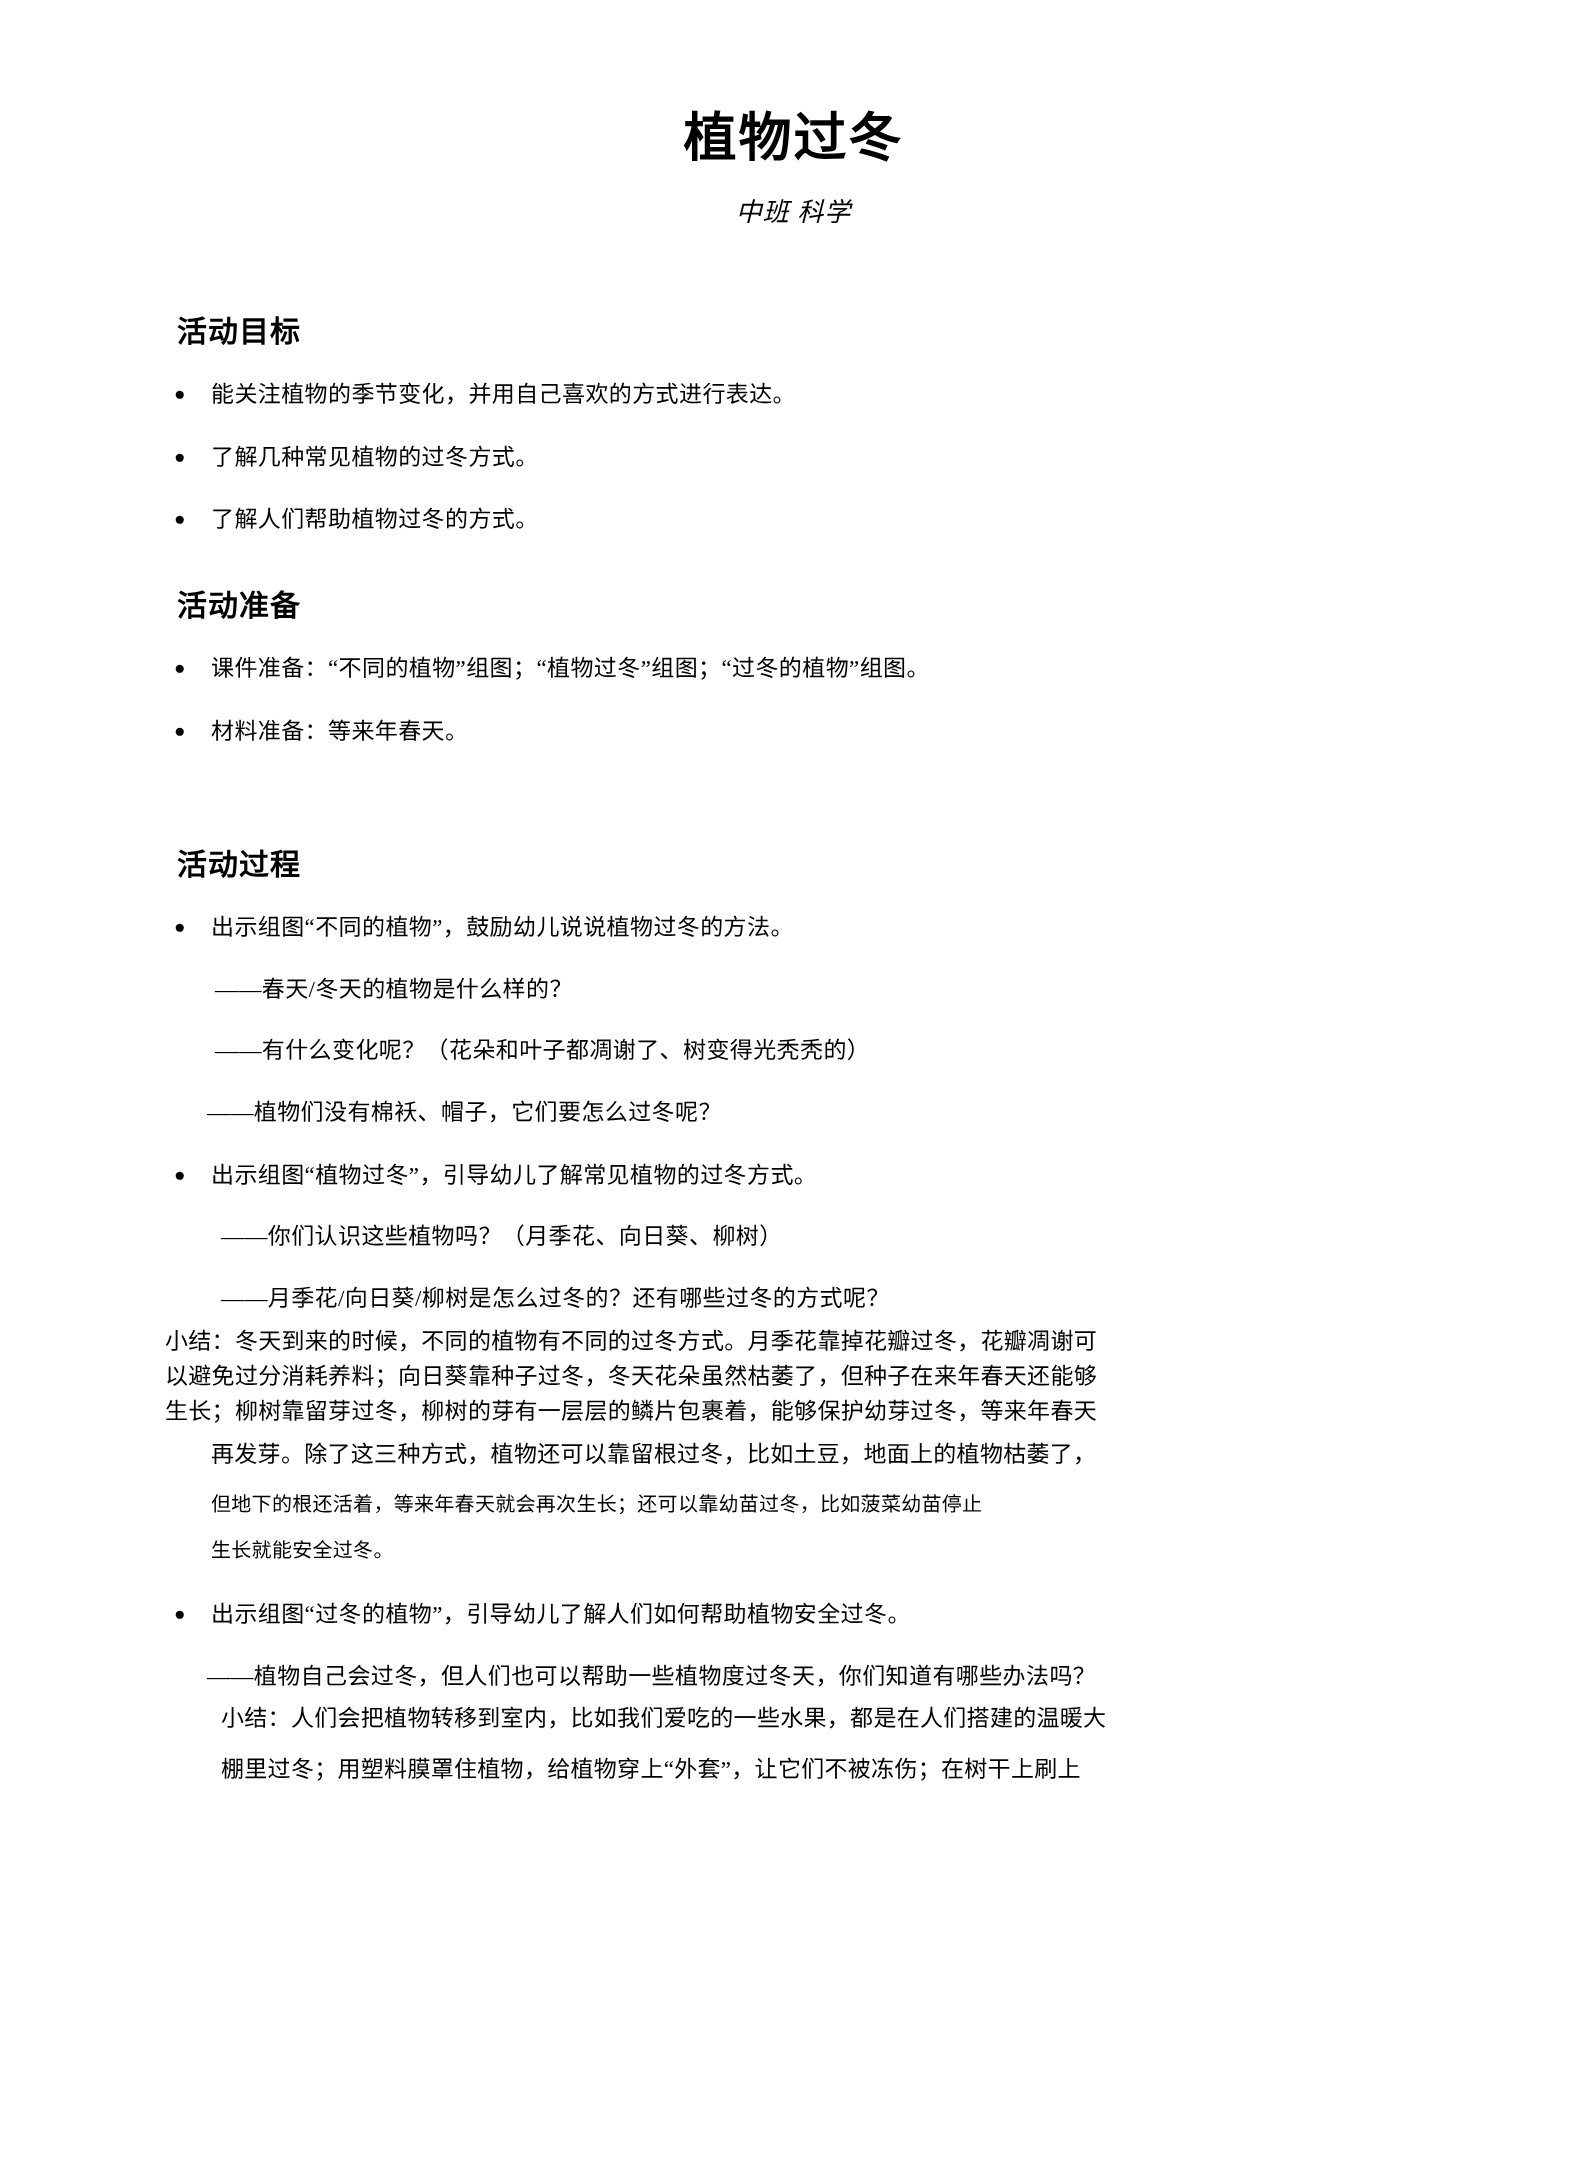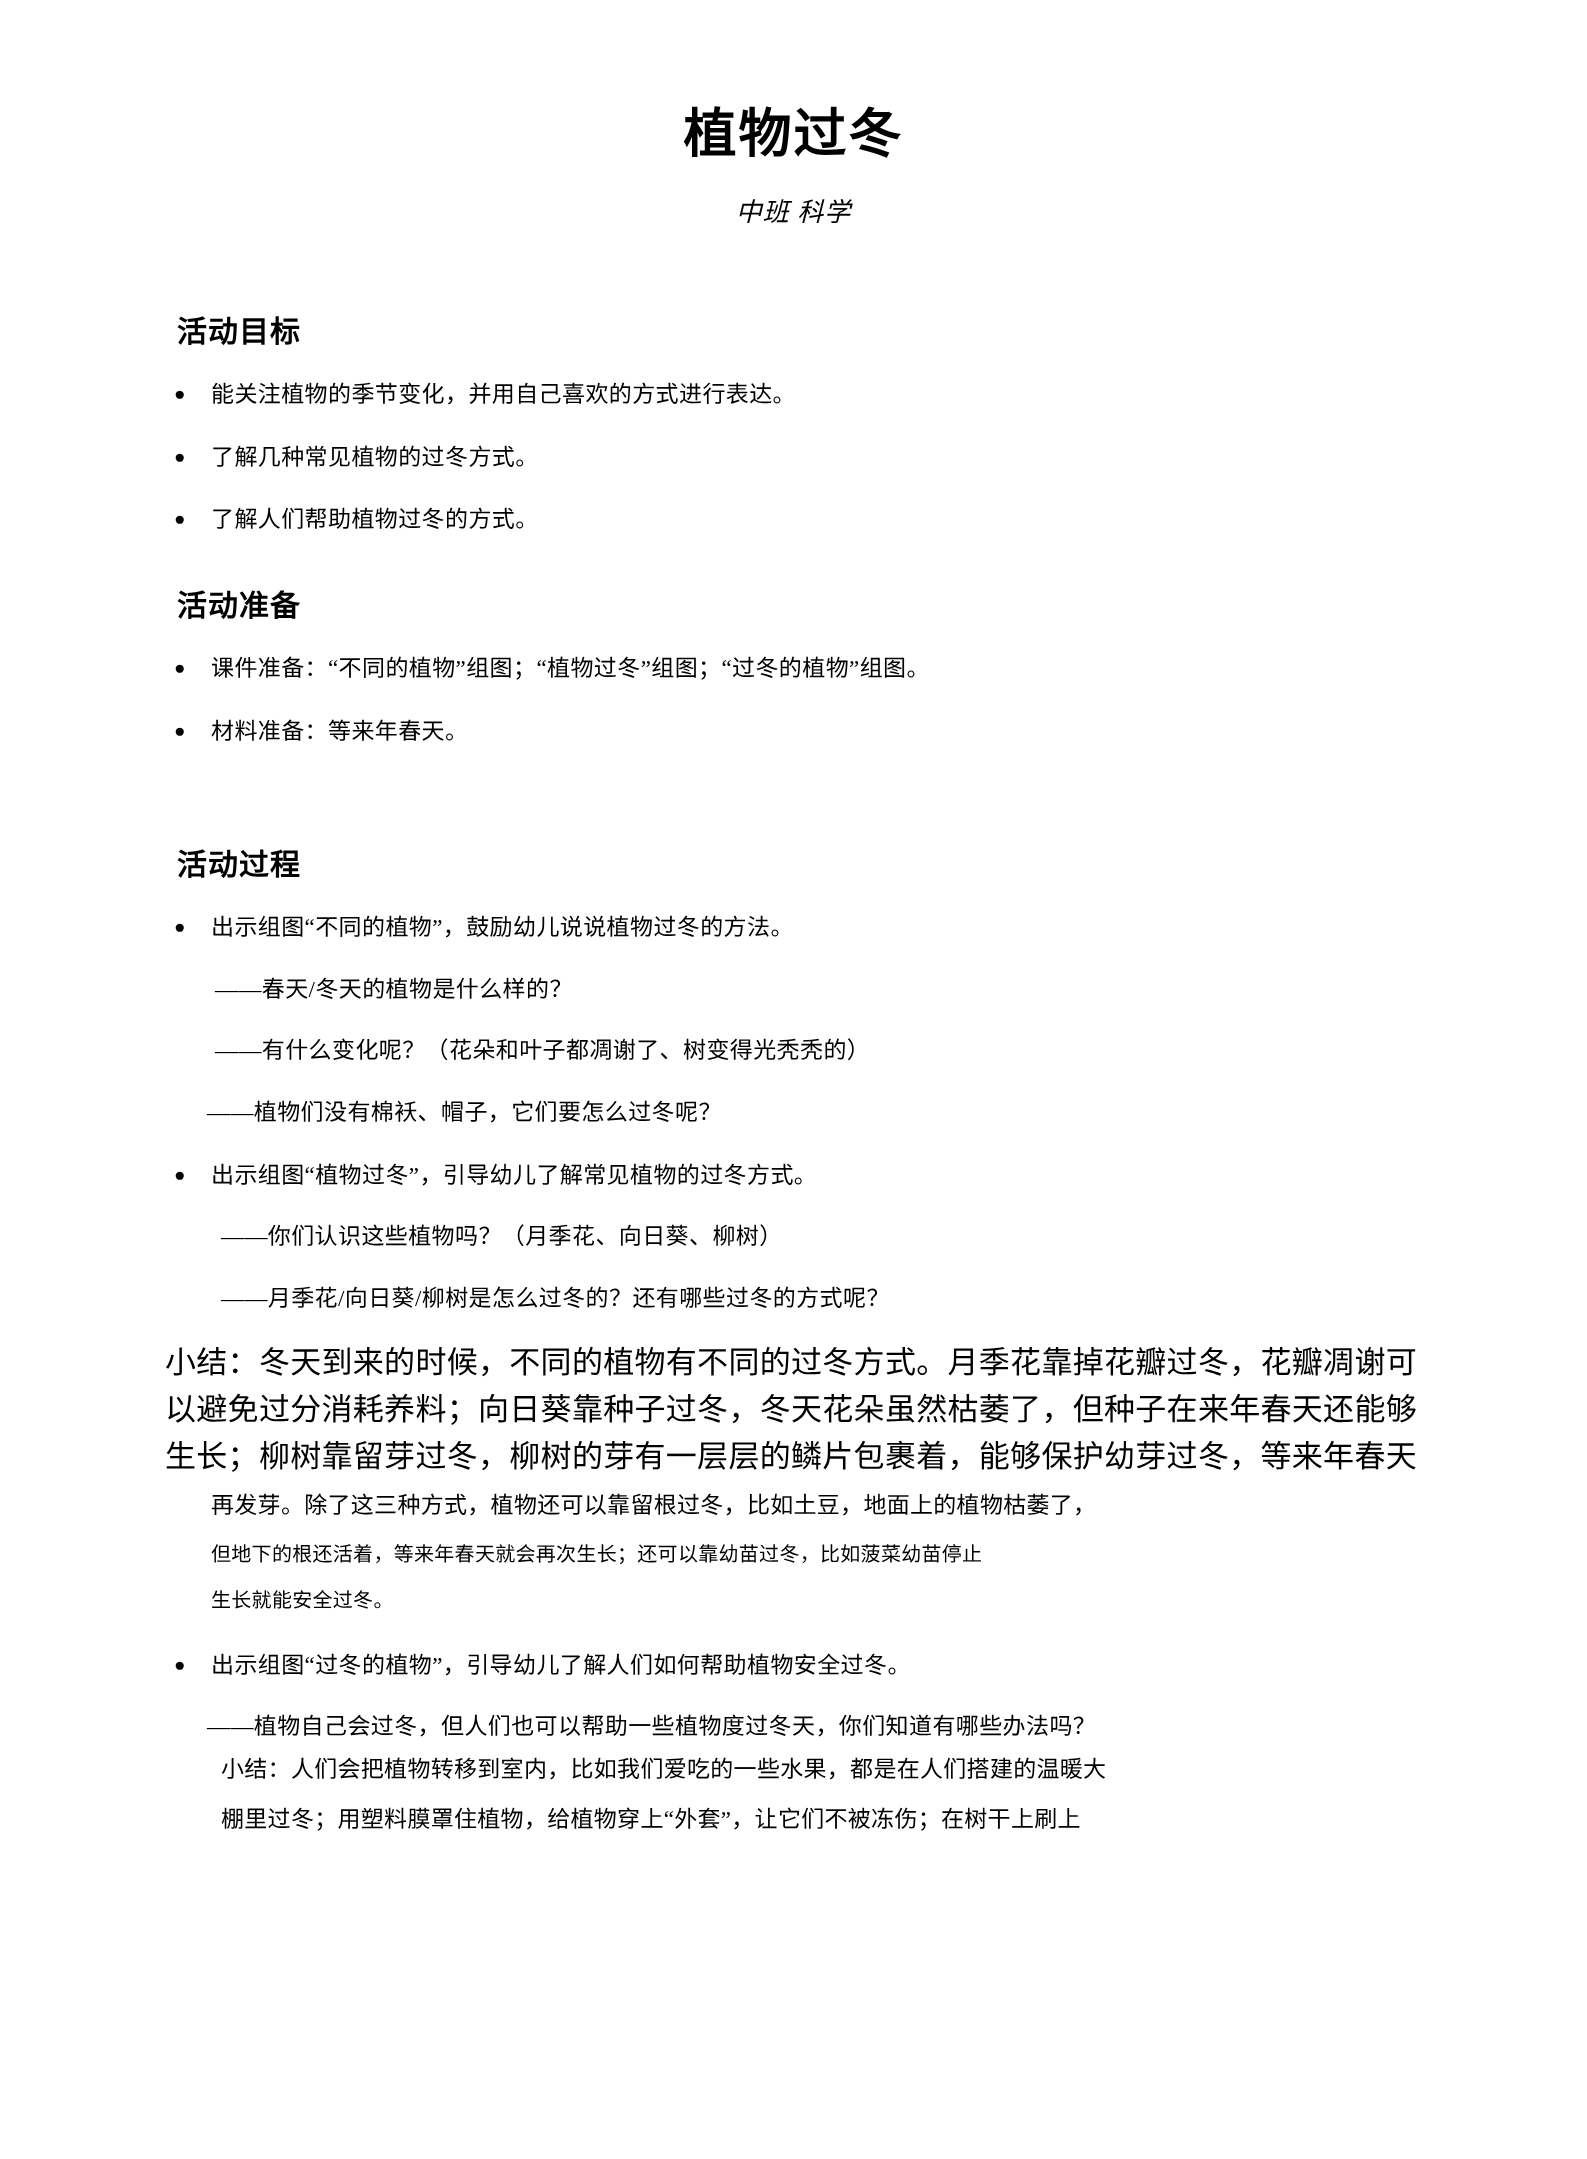--- a/index.html
+++ b/index.html
@@ -24,21 +24,21 @@
 
   
   .doc-title {
     text-align: center;
     font-size: 53px;
     font-weight: bold;
     letter-spacing: 2px;
     margin: 0;
     padding-top: 108px;
     line-height: 1.15;
-    font-family: Liberation Mono, monospace;
+    font-family: Liberation Sans, sans-serif;
   }
   .doc-subtitle {
     text-align: center;
     font-size: 26px;
     font-weight: normal;
     margin: 0;
     padding-top: 22px;
     letter-spacing: 1px;
     font-style: italic;
   }
@@ -85,23 +85,23 @@
     margin-top: 26px;
     padding-left: 50px;
     letter-spacing: 0.4px;
   }
   .dash-line.ind-a { padding-left: 50px; }
   .dash-line.ind-b { padding-left: 56px; }
   .dash-line.ind-c { padding-left: 42px; }
 
   
   .summary-para {
-    font-size: 31px;
+    font-size: 23px;
     line-height: 1.52;
-    margin-top: 22px;
+    margin-top: 8px;
     text-align: justify;
     letter-spacing: 0.3px;
   }
   
   .summary-loose {
     font-size: 23px;
     line-height: 2.28;
     margin-top: 0;
     padding-left: 46px;
     letter-spacing: 0.3px;

